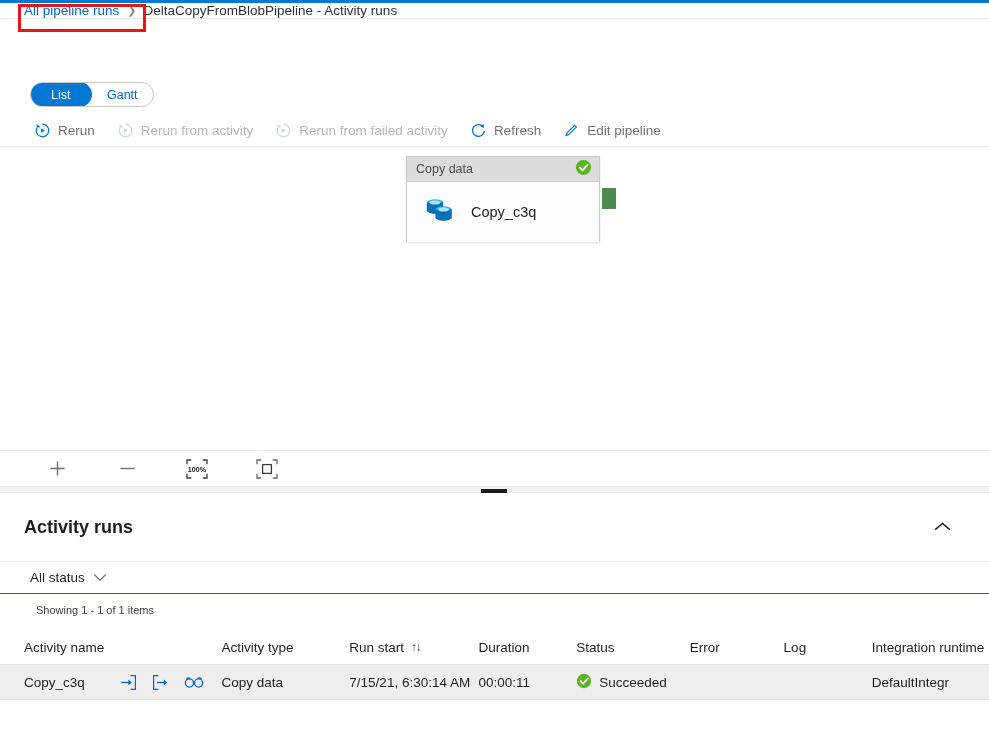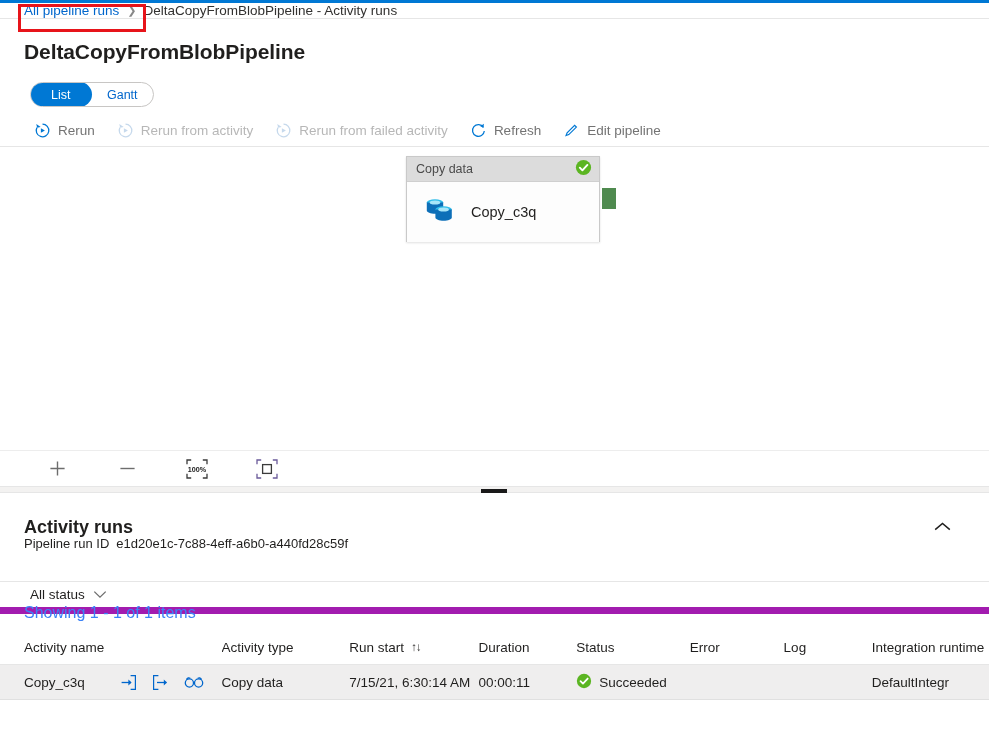--- a/index.html
+++ b/index.html
@@ -213,34 +213,33 @@
     position: absolute; top: 43px; left: 24px;
     display: flex; align-items: baseline; gap: 7px;
   }
   .runid-label { font-size: 13px; color: #201f1e; }
   .runid-value { font-size: 13px; color: #201f1e; }
 
   .filter-row {
     position: absolute; top: 68px; left: 0;
     width: 989px; height: 33px;
     border-top: 1px solid #e6e6e6;
-    border-bottom: 7px solid #a21caf;
+    border-bottom: 1px solid #a21caf;
     display: flex; align-items: center;
     padding-left: 30px;
-    margin-top: 20px;
   }
   .filter-chip {
     display: flex; align-items: center; gap: 8px;
     font-size: 13.5px; color: #201f1e;
     cursor: pointer;
   }
 
   .showing {
-    position: absolute; top: 111px; left: 24px;
-    font-size: 16px; color: #3b82f6;
+    position: absolute; top: 111px; left: 36px;
+    font-size: 11px; color: #404040;
   }
 
   
   .tbl {
     position: absolute; top: 137px; left: 0;
     width: 989px;
   }
   .trow {
     display: flex; align-items: center;
     height: 35px;
@@ -278,21 +277,20 @@
 
   <div class="top-rule"></div>
 
   <div class="breadcrumb-bar">
     <span class="crumb-link">All pipeline runs</span>
     <span class="crumb-sep">❯</span>
     <span class="crumb-current">DeltaCopyFromBlobPipeline - Activity runs</span>
   </div>
   <div class="annot-box"></div>
 
-  <div class="page-title">DeltaCopyFromBlobPipeline</div>
 
   <div class="pill">
     <div class="pill-opt sel">List</div>
     <div class="pill-opt">Gantt</div>
   </div>
 
   <div class="cmdbar">
 
     <div class="cmd">
       <span>
@@ -416,24 +414,20 @@
   <div class="arpanel">
 
     <div class="ar-title">Activity runs</div>
 
     <div class="collapse-btn">
       <svg width="19" height="12" viewBox="0 0 19 12">
         <path d="M2.2 8.6L9.5 2.4l7.3 6.2" fill="none" stroke="#201f1e" stroke-width="1.5"></path>
       </svg>
     </div>
 
-    <div class="runid-row">
-      <span class="runid-label">Pipeline run ID</span>
-      <span class="runid-value">e1d20e1c-7c88-4eff-a6b0-a440fd28c59f</span>
-    </div>
 
     <div class="filter-row">
       <div class="filter-chip">
         <span>All status</span>
         <span>
           <svg width="14" height="9" viewBox="0 0 14 9">
             <path d="M1.3 1.6L7 7.1l5.7-5.5" fill="none" stroke="#6d6d6d" stroke-width="1.3"></path>
           </svg>
         </span>
       </div>

